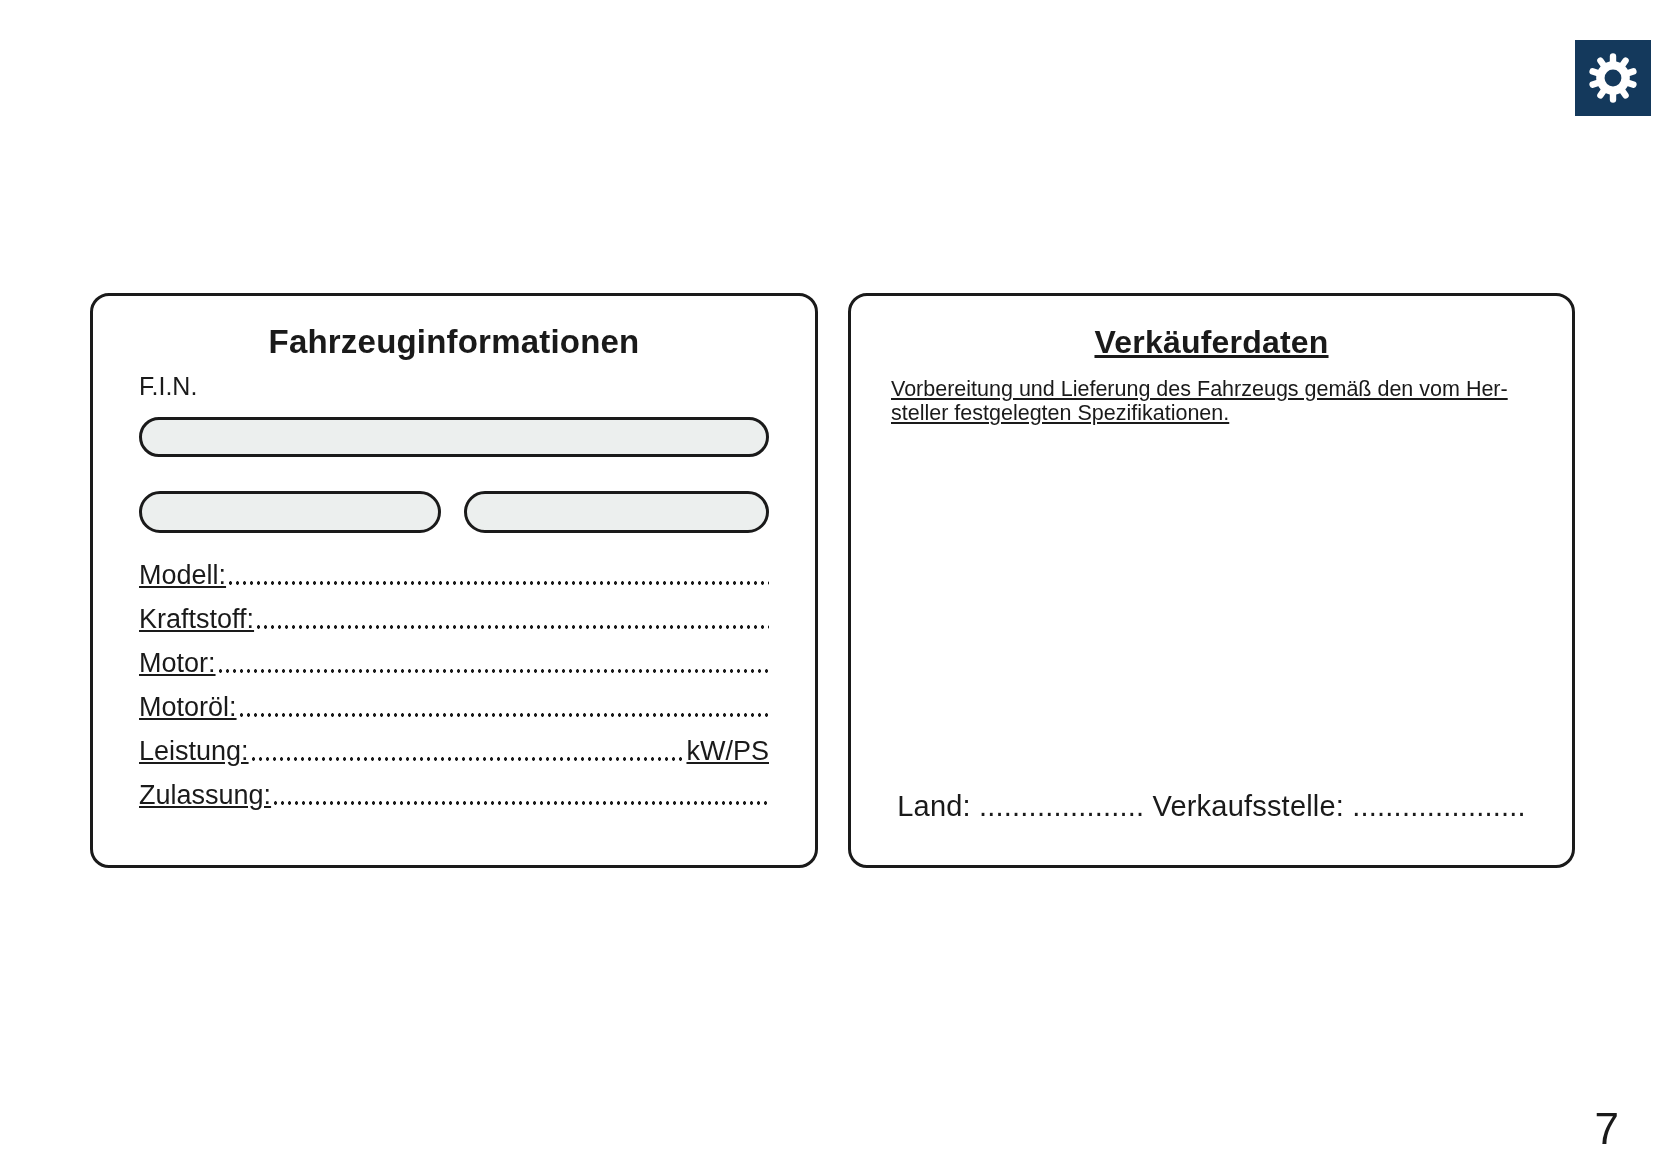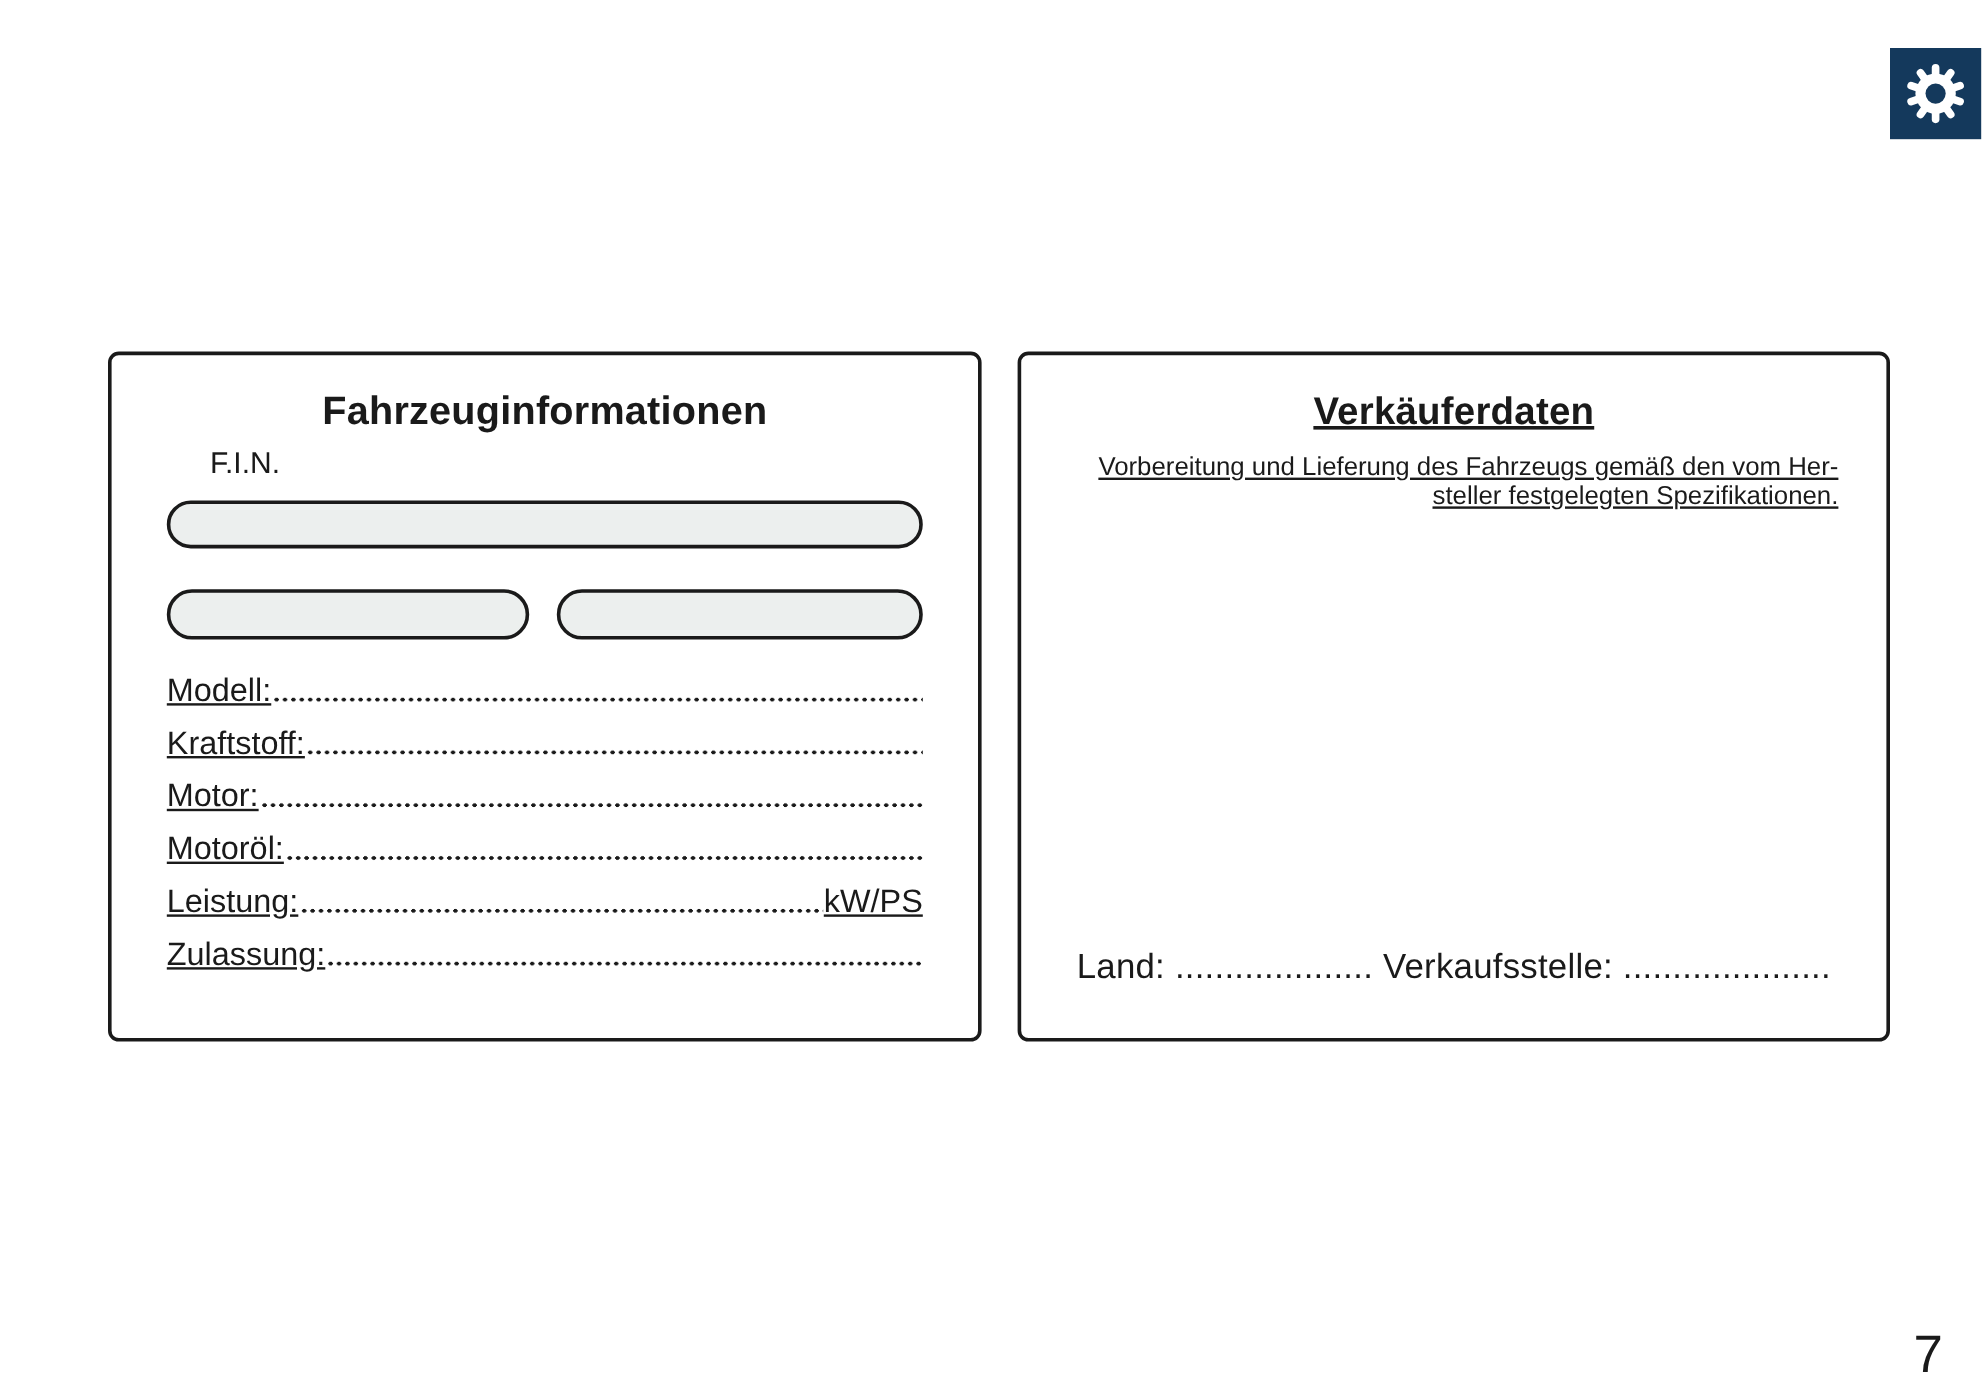--- a/index.html
+++ b/index.html
@@ -17,38 +17,38 @@
     position: absolute; left: 1575px; top: 40px;
     width: 76px; height: 76px;
     background: #14395C;
     display: flex; align-items: center; justify-content: center;
   }
   .gear-tile svg { display: block; }
 
   
   .card {
     position: absolute; top: 293px; height: 575px;
-    border: 3px solid #1a1a1a; border-radius: 9px;
+    border: 3px solid #1a1a1a; border-radius: 19px;
     background: #ffffff; box-sizing: border-box;
   }
   .card-left  { left: 90px;  width: 728px; padding: 0 46px; }
   .card-right { left: 848px; width: 727px; padding: 0 40px; text-decoration: underline; }
 
   .card-title {
     margin-top: 27px;
     text-align: center;
     font-size: 33px; font-weight: bold;
     line-height: 38px;
     letter-spacing: 0.2px;
   }
   .card-right .card-title { font-size: 32px; }
 
   .fin-label {
     margin-top: 12px;
-    font-size: 25px; line-height: 26px; margin-left: 36px;
+    font-size: 25px; line-height: 26px;
   }
 
   .pill {
     box-sizing: border-box;
     height: 40px;
     border: 3px solid #1a1a1a;
     border-radius: 22px;
     background: #ecefee;
   }
   .fin-pill { margin-top: 18px; width: 100%; }
@@ -80,21 +80,21 @@
     height: 6px;
     margin: 0 0 5px 1px;
     background-image: radial-gradient(circle, #1a1a1a 1.6px, transparent 1.9px);
     background-size: 7px 6px;
     background-repeat: repeat-x;
     background-position: left bottom;
   }
 
   .seller-description {
     margin-top: 16px;
-    text-align: right;
+    text-align: left;
     font-size: 21.5px; line-height: 24px;
   }
   .country-sales-line {
     position: absolute;
     left: 0; right: 0; bottom: 42px;
     text-align: center;
     font-size: 29px;
     letter-spacing: 0.2px;
     white-space: nowrap;
   }

